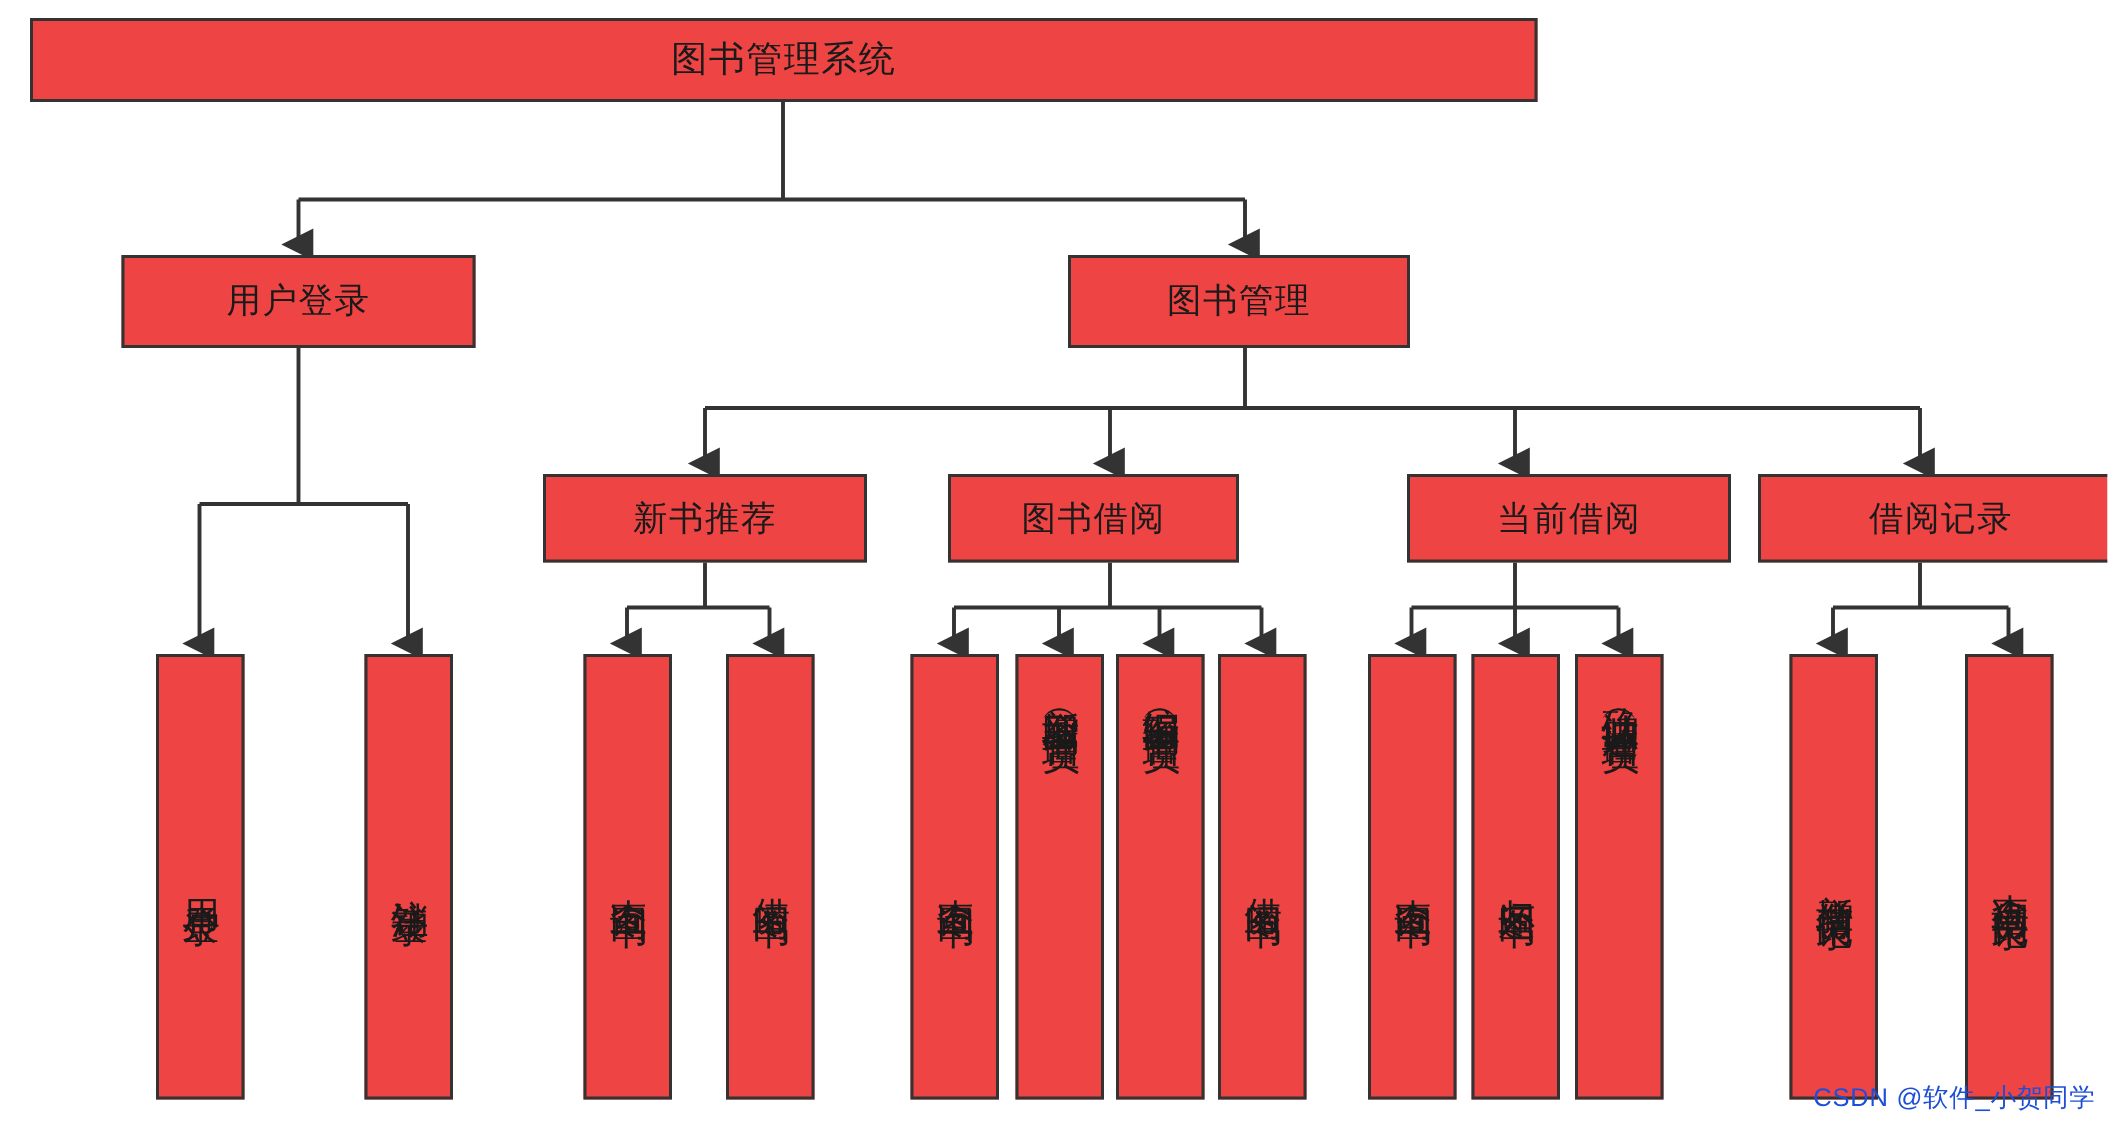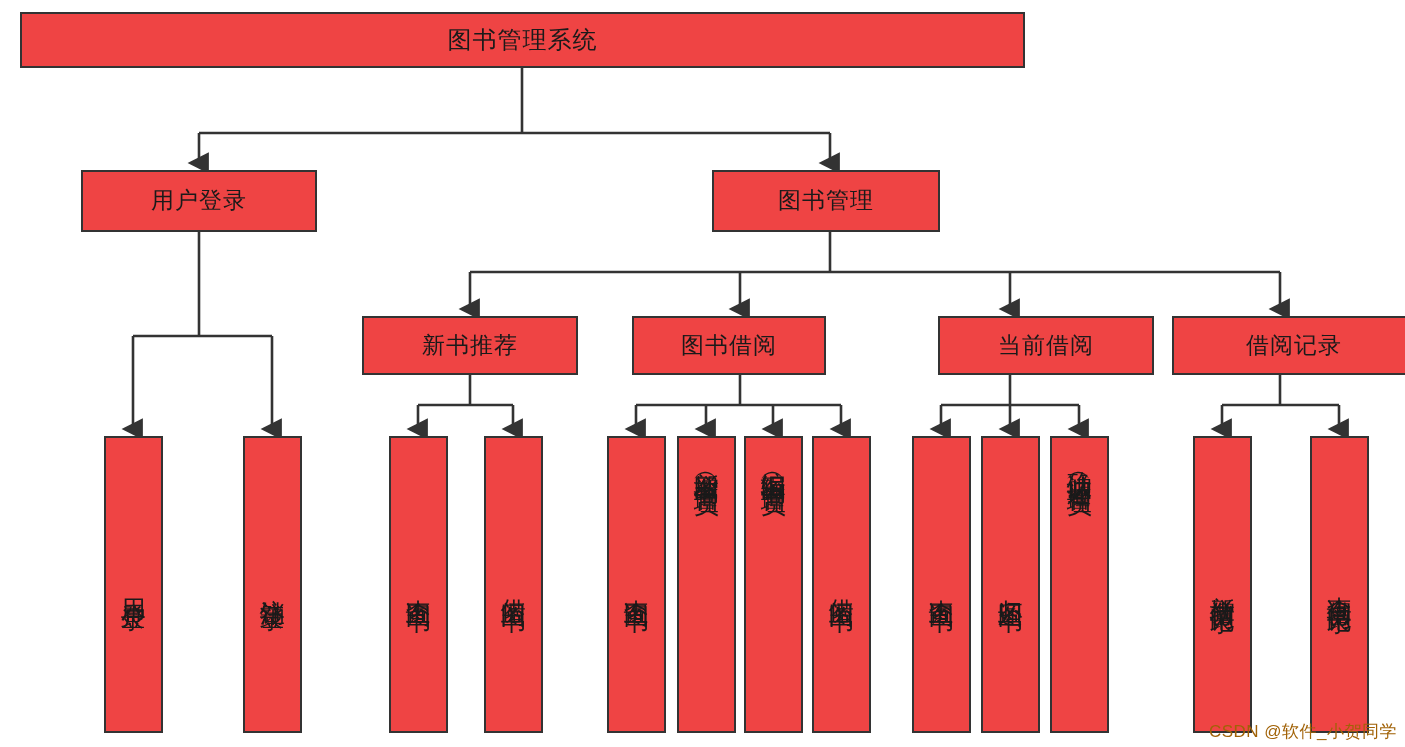--- a/index.html
+++ b/index.html
@@ -61,21 +61,21 @@
   }
   .node.v.mid {
     align-items: center;
     padding-top: 0;
   }
   .watermark {
     position: absolute;
     right: 8px;
     bottom: 4px;
     font-size: 17px;
-    color: #a16207;
+    color: #1d4ed8;
     letter-spacing: 0.5px;
     white-space: nowrap;
     font-family: "Liberation Sans", "DejaVu Sans", sans-serif;
   }
 </style>
 </head>
 <body>
 
 <div id="canvas">
 

